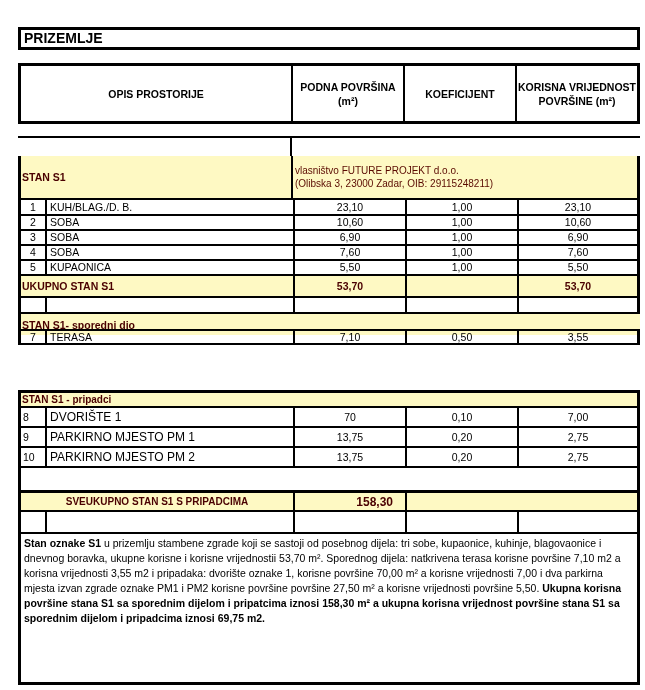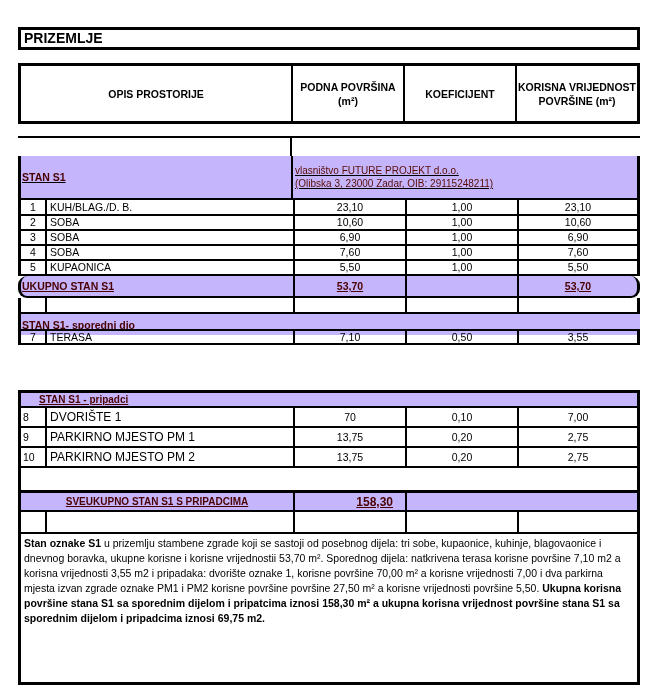--- a/index.html
+++ b/index.html
@@ -11,21 +11,21 @@
   .hdr .c:last-child{border-right:none;}
   .w-name{width:272px;} .w-pod{width:112px;} .w-koe{width:112px;} .w-kor{flex:1;}
   .row{left:18px;width:622px;display:flex;font-size:10.5px;box-sizing:border-box;}
   .row .cell{box-sizing:border-box;border-right:2px solid #000;display:flex;align-items:center;overflow:hidden;white-space:nowrap;}
   .row .cell:last-child{border-right:none;}
   .num{width:26px;justify-content:center;}
   .name{width:248px;padding-left:3px;}
   .pod{width:112px;justify-content:center;}
   .koe{width:112px;justify-content:center;}
   .kor{flex:1;justify-content:center;}
-  .red{background:#c4b5fd;text-decoration:underline;}
+  .red{background:#fef9c3;}
   .boxed{border-left:3px solid #000;border-right:3px solid #000;border-bottom:2px solid #000;}
   .bold-dark{font-weight:bold;color:#4a0000;}
   .desc{left:18px;top:532px;width:622px;height:153px;border:3px solid #000;border-top:2px solid #000;font-size:10.5px;line-height:15px;padding:2px 3px;}
   .desc b{font-weight:bold;}
 </style>
 </head>
 <body>
 
 <div class="abs title-box">PRIZEMLJE</div>
 
@@ -78,21 +78,21 @@
     </div>
     <div class="abs row boxed" style="top: 260px; height: 16px;">
       <div class="cell num">5</div>
       <div class="cell name">KUPAONICA</div>
       <div class="cell pod">5,50</div>
       <div class="cell koe">1,00</div>
       <div class="cell kor">5,50</div>
     </div>
   </div>
 
-<div class="abs row red boxed bold-dark" style="top:276px;height:22px;border-radius:9px;">
+<div class="abs row red boxed bold-dark" style="top:276px;height:22px;">
   <div class="cell" style="width:274px;padding-left:1px;">UKUPNO STAN S1</div>
   <div class="cell pod">53,70</div>
   <div class="cell koe"></div>
   <div class="cell kor">53,70</div>
 </div>
 <div class="abs row boxed" style="top:298px;height:16px;">
   <div class="cell num"></div>
     <div class="cell name"></div>
     <div class="cell pod"></div>
     <div class="cell koe"></div>
@@ -106,21 +106,21 @@
     <div class="abs row boxed" style="top: 329px; height: 16px; border-top: 2px solid rgb(0, 0, 0);">
       <div class="cell num">7</div>
       <div class="cell name">TERASA</div>
       <div class="cell pod">7,10</div>
       <div class="cell koe">0,50</div>
       <div class="cell kor">3,55</div>
     </div>
   </div>
 
 <div class="abs row red bold-dark" style="top:390px;height:18px;border:3px solid #000;border-bottom:2px solid #000;font-size:10px;">
-  <div class="cell" style="flex:1;padding-left:18px;">STAN S1 - pripadci</div>
+  <div class="cell" style="flex:1;padding-left:1px;">STAN S1 - pripadci</div>
 </div>
 <div id="pripadci-rows">
     <div class="abs row boxed" style="top: 408px; height: 20px; font-size: 10.5px;">
       <div class="cell num" style="justify-content: flex-start; padding-left: 2px;">8</div>
       <div class="cell name" style="font-size: 12px;">DVORIŠTE 1</div>
       <div class="cell pod">70</div>
       <div class="cell koe">0,10</div>
       <div class="cell kor">7,00</div>
     </div>
     <div class="abs row boxed" style="top: 428px; height: 20px; font-size: 10.5px;">

